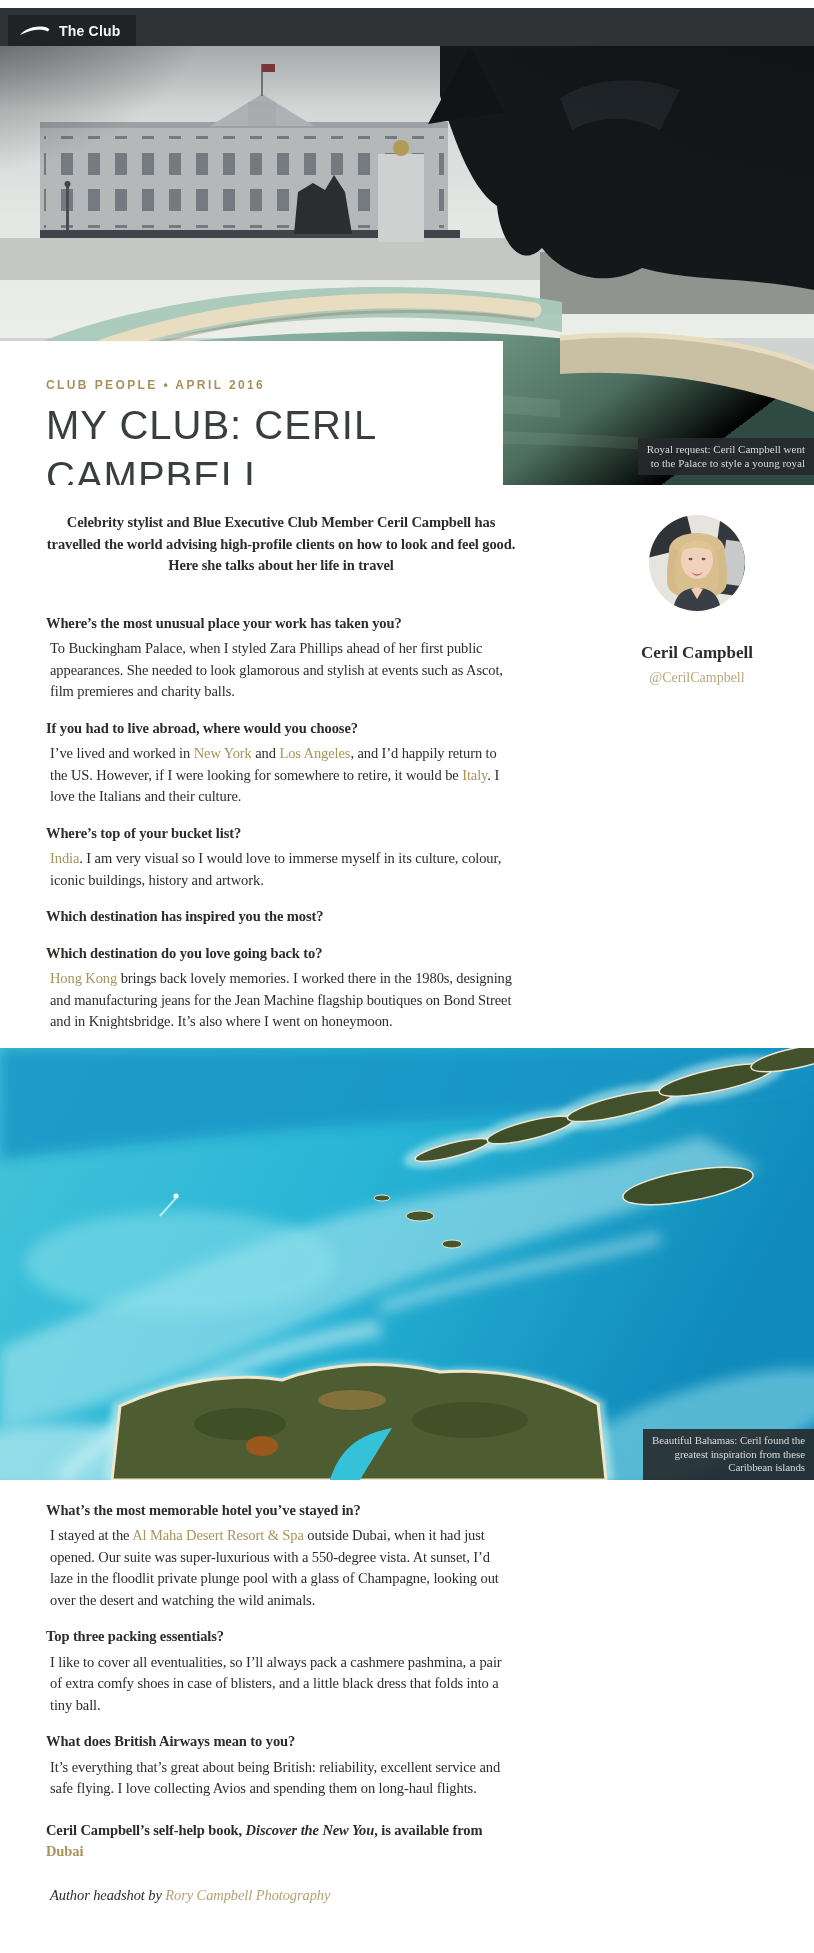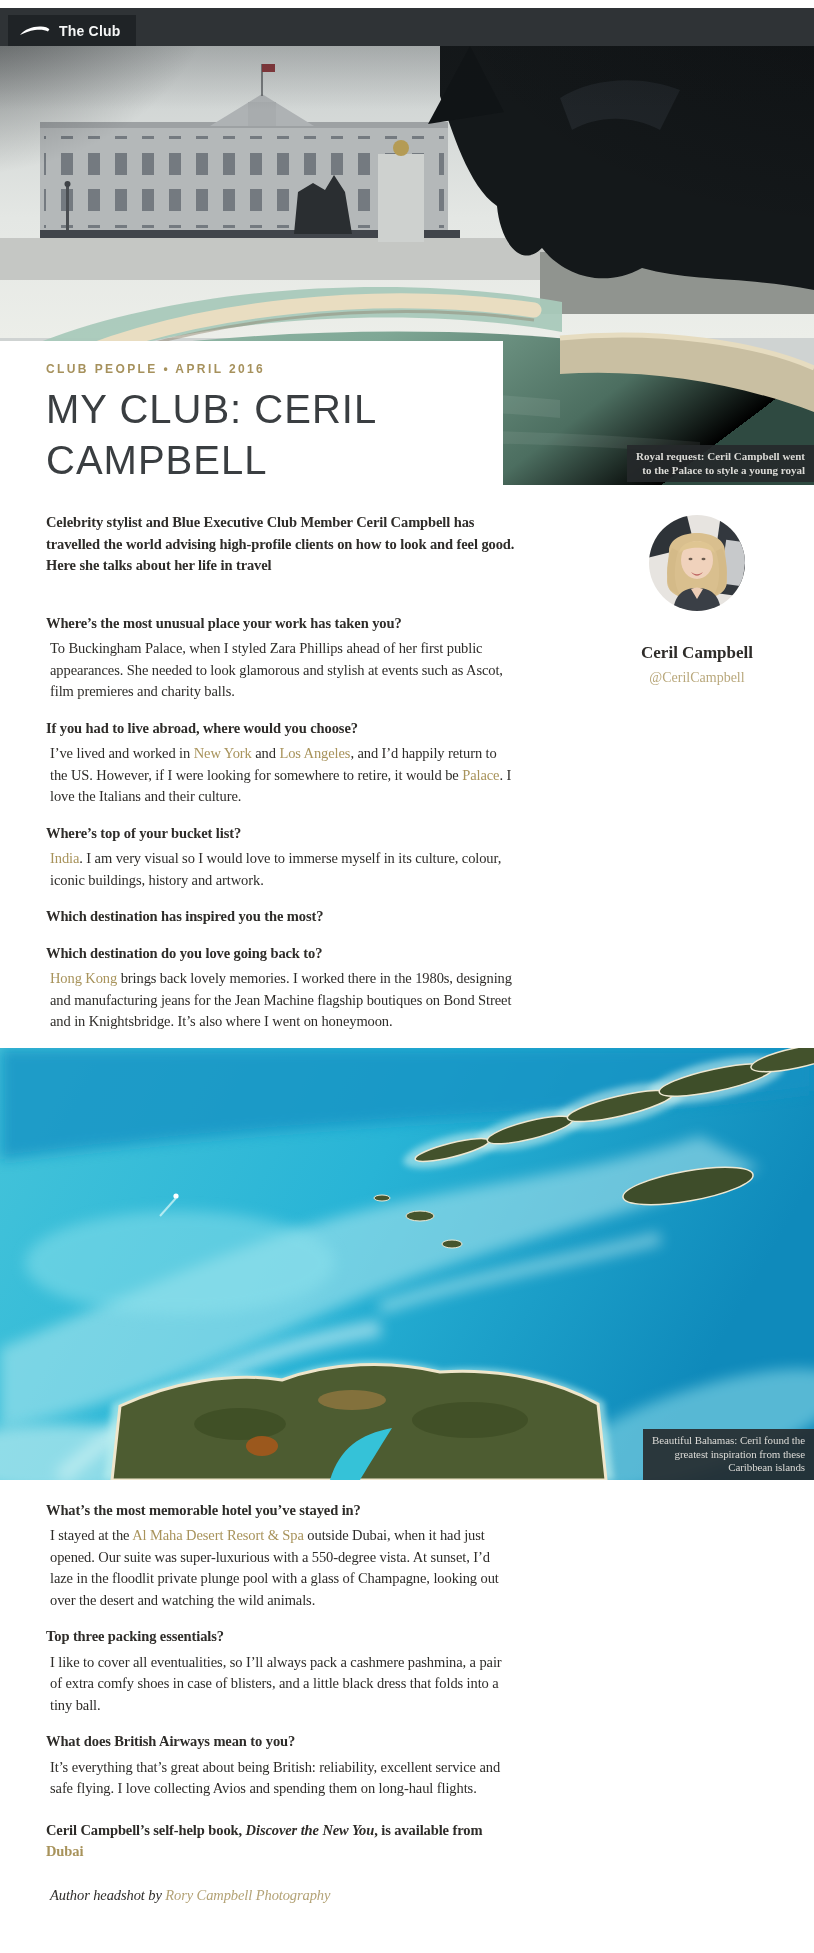--- a/index.html
+++ b/index.html
@@ -15,33 +15,33 @@
   .brand{font-family:"Liberation Sans", sans-serif;font-size:14px;font-weight:bold;
     color:#f5f6f6;letter-spacing:.2px;}
   
   .hero{position:absolute;top:38px;left:0;width:814px;height:447px;overflow:hidden;background:#cfd3d2;}
   .hero svg{position:absolute;top:0;left:0;}
   .hero-vignette{position:absolute;inset:0;z-index:2;pointer-events:none;background:
     radial-gradient(ellipse 430px 320px at -50px -60px, rgba(8,10,12,.6), rgba(8,10,12,0) 62%),
     radial-gradient(ellipse 760px 430px at 108% -12%, rgba(6,8,10,.38), rgba(6,8,10,0) 58%),
     linear-gradient(rgba(18,20,22,.22), rgba(18,20,22,0) 16%);}
   .title-card{position:absolute;left:0;bottom:0;width:503px;height:144px;background:#fff;z-index:5;
-    box-sizing:border-box;padding:21px 0 0 46px;}
+    box-sizing:border-box;padding:37px 0 0 46px;}
   .eyebrow{font-family:"Liberation Sans", sans-serif;font-size:12px;font-weight:bold;
     letter-spacing:2.4px;color:#a6915c;}
   .headline{font-family:"Liberation Sans", sans-serif;font-weight:300;font-size:40px;
     line-height:51px;letter-spacing:1px;color:#3a3e41;margin-top:8px;white-space:nowrap;}
   .caption{position:absolute;right:0;background:rgba(38,41,43,.9);color:#dbdad6;
     font-size:11px;line-height:13.5px;text-align:right;padding:5px 9px;z-index:6;}
   .caption div{white-space:nowrap;}
-  .hero-cap{bottom:3px;font-weight:bold;}
+  .hero-cap{bottom:10px;}
   
   .content{position:absolute;top:485px;left:0;width:814px;}
   .col{margin:27px 0 0 46px;width:470px;font-size:14.5px;line-height:21.5px;letter-spacing:-.1px;}
-  .intro{font-weight:bold;margin:18px 0 36px;}
+  .intro{font-weight:bold;margin:18px 0 36px;text-align:center;}
   .qa{margin:0 0 15px;}
   .qa .q{font-weight:bold;margin:0;}
   .qa .a{margin:4px;}
   a.inline-link{color:#a8935b;text-decoration:none;cursor:pointer;}
   .photo-wide{position:relative;width:814px;height:432px;margin:4px 0 20px -46px;overflow:hidden;background:#2ab5d6;}
   .bah-cap{bottom:0;}
   .book-note{font-weight:bold;margin:20px 0 0;}
   .credit{font-style:italic;margin:22px 4px 0;}
   .credit a.inline-link{color:#b3a275;}
   
@@ -162,21 +162,21 @@
 <div class="content">
   <div class="col">
     <p class="intro">Celebrity stylist and Blue Executive Club Member Ceril Campbell has travelled the world advising high-profile clients on how to look and feel good. Here she talks about her life in travel</p>
 
     <div class="qa">
       <p class="q">Where’s the most unusual place your work has taken you?</p>
       <p class="a"><span>To Buckingham Palace, when I styled Zara Phillips ahead of her first public appearances. She needed to look glamorous and stylish at events such as Ascot, film premieres and charity balls.</span></p>
     </div>
     <div class="qa">
       <p class="q">If you had to live abroad, where would you choose?</p>
-      <p class="a"><span>I’ve lived and worked in </span><a class="inline-link">New York</a><span> and </span><a class="inline-link">Los Angeles</a><span>, and I’d happily return to the US. However, if I were looking for somewhere to retire, it would be </span><a class="inline-link">Palace</a><span>. I love the Italians and their culture.</span></p>
+      <p class="a"><span>I’ve lived and worked in </span><a class="inline-link">New York</a><span> and </span><a class="inline-link">Los Angeles</a><span>, and I’d happily return to the US. However, if I were looking for somewhere to retire, it would be </span><a class="inline-link">Italy</a><span>. I love the Italians and their culture.</span></p>
     </div>
     <div class="qa">
       <p class="q">Where’s top of your bucket list?</p>
       <p class="a"><a class="inline-link">India</a><span>. I am very visual so I would love to immerse myself in its culture, colour, iconic buildings, history and artwork.</span></p>
     </div>
     <div class="qa">
       <p class="q">Which destination has inspired you the most?</p>
     </div>
     <div class="qa">
       <p class="q">Which destination do you love going back to?</p>

